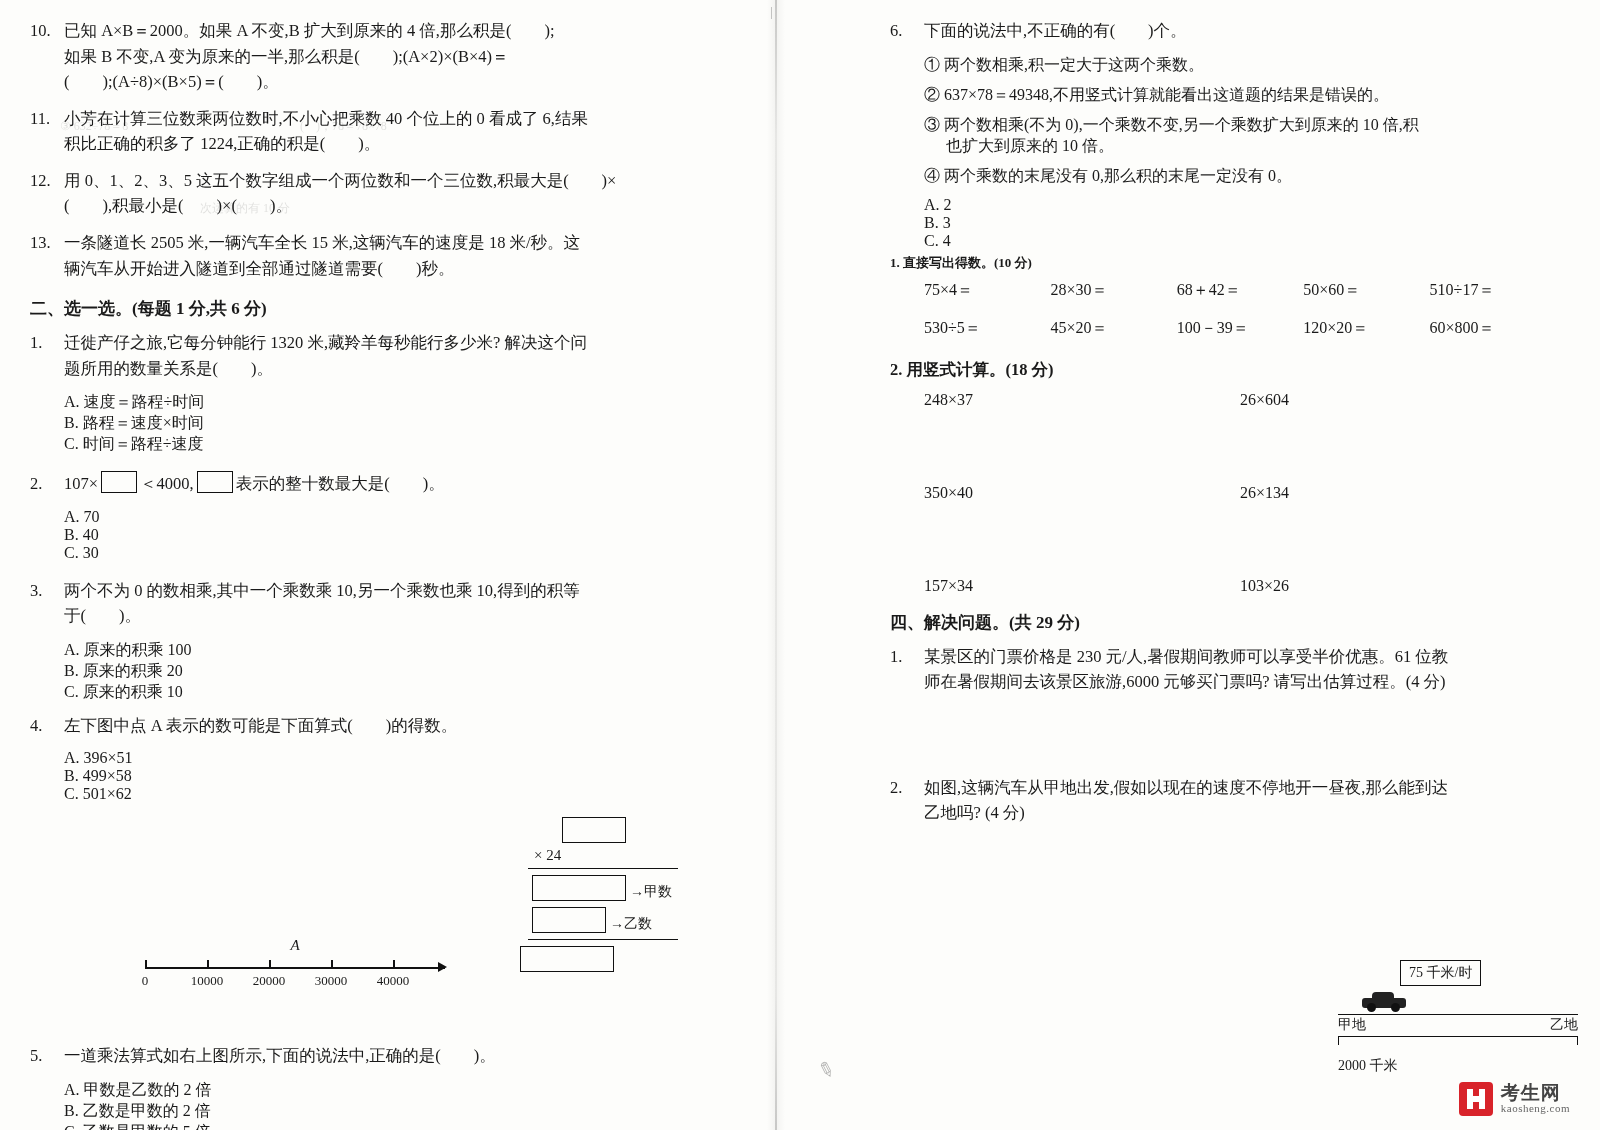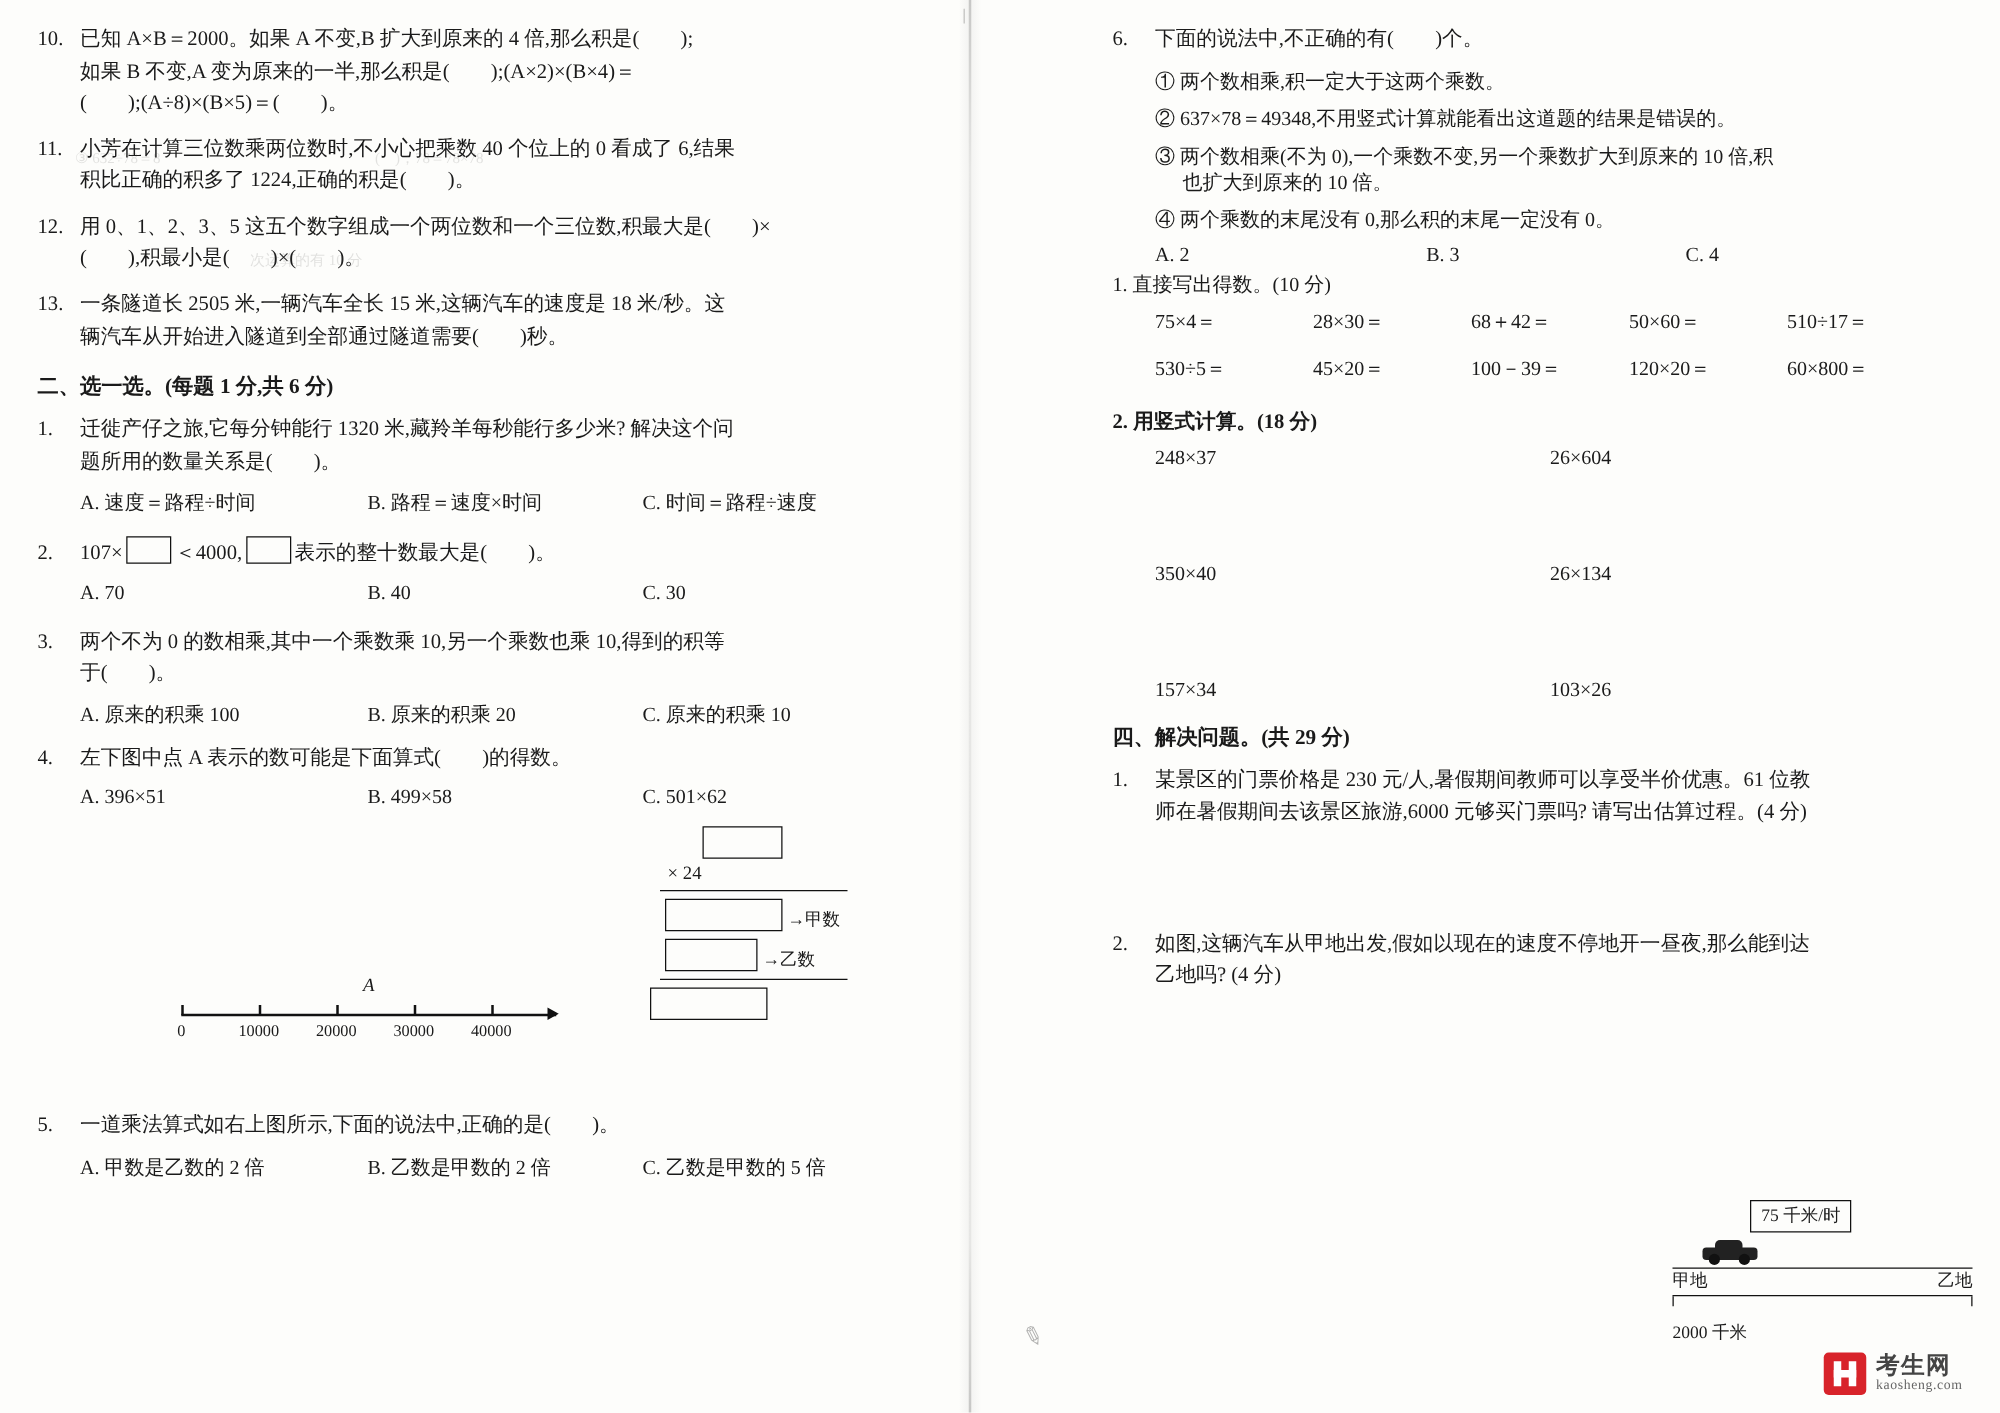--- a/index.html
+++ b/index.html
@@ -18,21 +18,21 @@
   .gutter{position:absolute;left:775px;top:0;bottom:0;width:2px;
     background:linear-gradient(to bottom,rgba(0,0,0,.18),rgba(0,0,0,.05) 12%,rgba(0,0,0,.05) 88%,rgba(0,0,0,.18));}
   .gutter:before{content:"";position:absolute;left:-8px;top:0;bottom:0;width:18px;
     background:linear-gradient(to right,rgba(0,0,0,0),rgba(0,0,0,.045),rgba(0,0,0,0));}
 
   .q{display:flex;margin:0 0 11px 0;line-height:1.55;font-size:16.5px;}
   .qnum{flex:0 0 34px;text-align:left;font-weight:400;}
   .qbody{flex:1 1 auto;}
   .ind{padding-left:34px;}
   .sec{font-weight:bold;font-size:17px;margin:16px 0 10px 0;}
-  .opts{display:flex;margin:6px 0 4px 34px;font-size:16px;}
+  .opts{display:flex;margin:6px 0 4px 34px;font-size:16px;flex-direction:column;}
   .opts > span{display:inline-block;}
   .o1{width:230px;}
   .o2{width:220px;}
   .o3{width:220px;}
   .blankbox{display:inline-block;width:34px;height:20px;border:1.4px solid #111;vertical-align:-4px;margin:0 3px;}
 
   
   .grid5{display:grid;grid-template-columns:repeat(5,1fr);row-gap:17px;margin:8px 0 0 34px;font-size:16px;}
   .grid3{display:grid;grid-template-columns:repeat(2,1fr);row-gap:75px;margin:10px 0 0 34px;font-size:16px;}
 
@@ -240,21 +240,21 @@
       <div>③ 两个数相乘(不为 0),一个乘数不变,另一个乘数扩大到原来的 10 倍,积</div>
       <div style="margin:0 0 9px 22px">也扩大到原来的 10 倍。</div>
       <div style="margin-bottom:9px">④ 两个乘数的末尾没有 0,那么积的末尾一定没有 0。</div>
     </div>
     <div class="opts">
       <span class="o1">A. 2</span>
       <span class="o2">B. 3</span>
       <span class="o3">C. 4</span>
     </div>
 
-    <div style="font-weight:normal;font-size:16px;margin-left:0">1. 直接写出得数。(10 分)</div>
+    <div style="font-weight:bold;font-size:13px;margin-left:0">1. 直接写出得数。(10 分)</div>
 
     <div class="grid5">
       <span>75×4＝</span>
       <span>28×30＝</span>
       <span>68＋42＝</span>
       <span>50×60＝</span>
       <span>510÷17＝</span>
       <span>530÷5＝</span>
       <span>45×20＝</span>
       <span>100－39＝</span>

